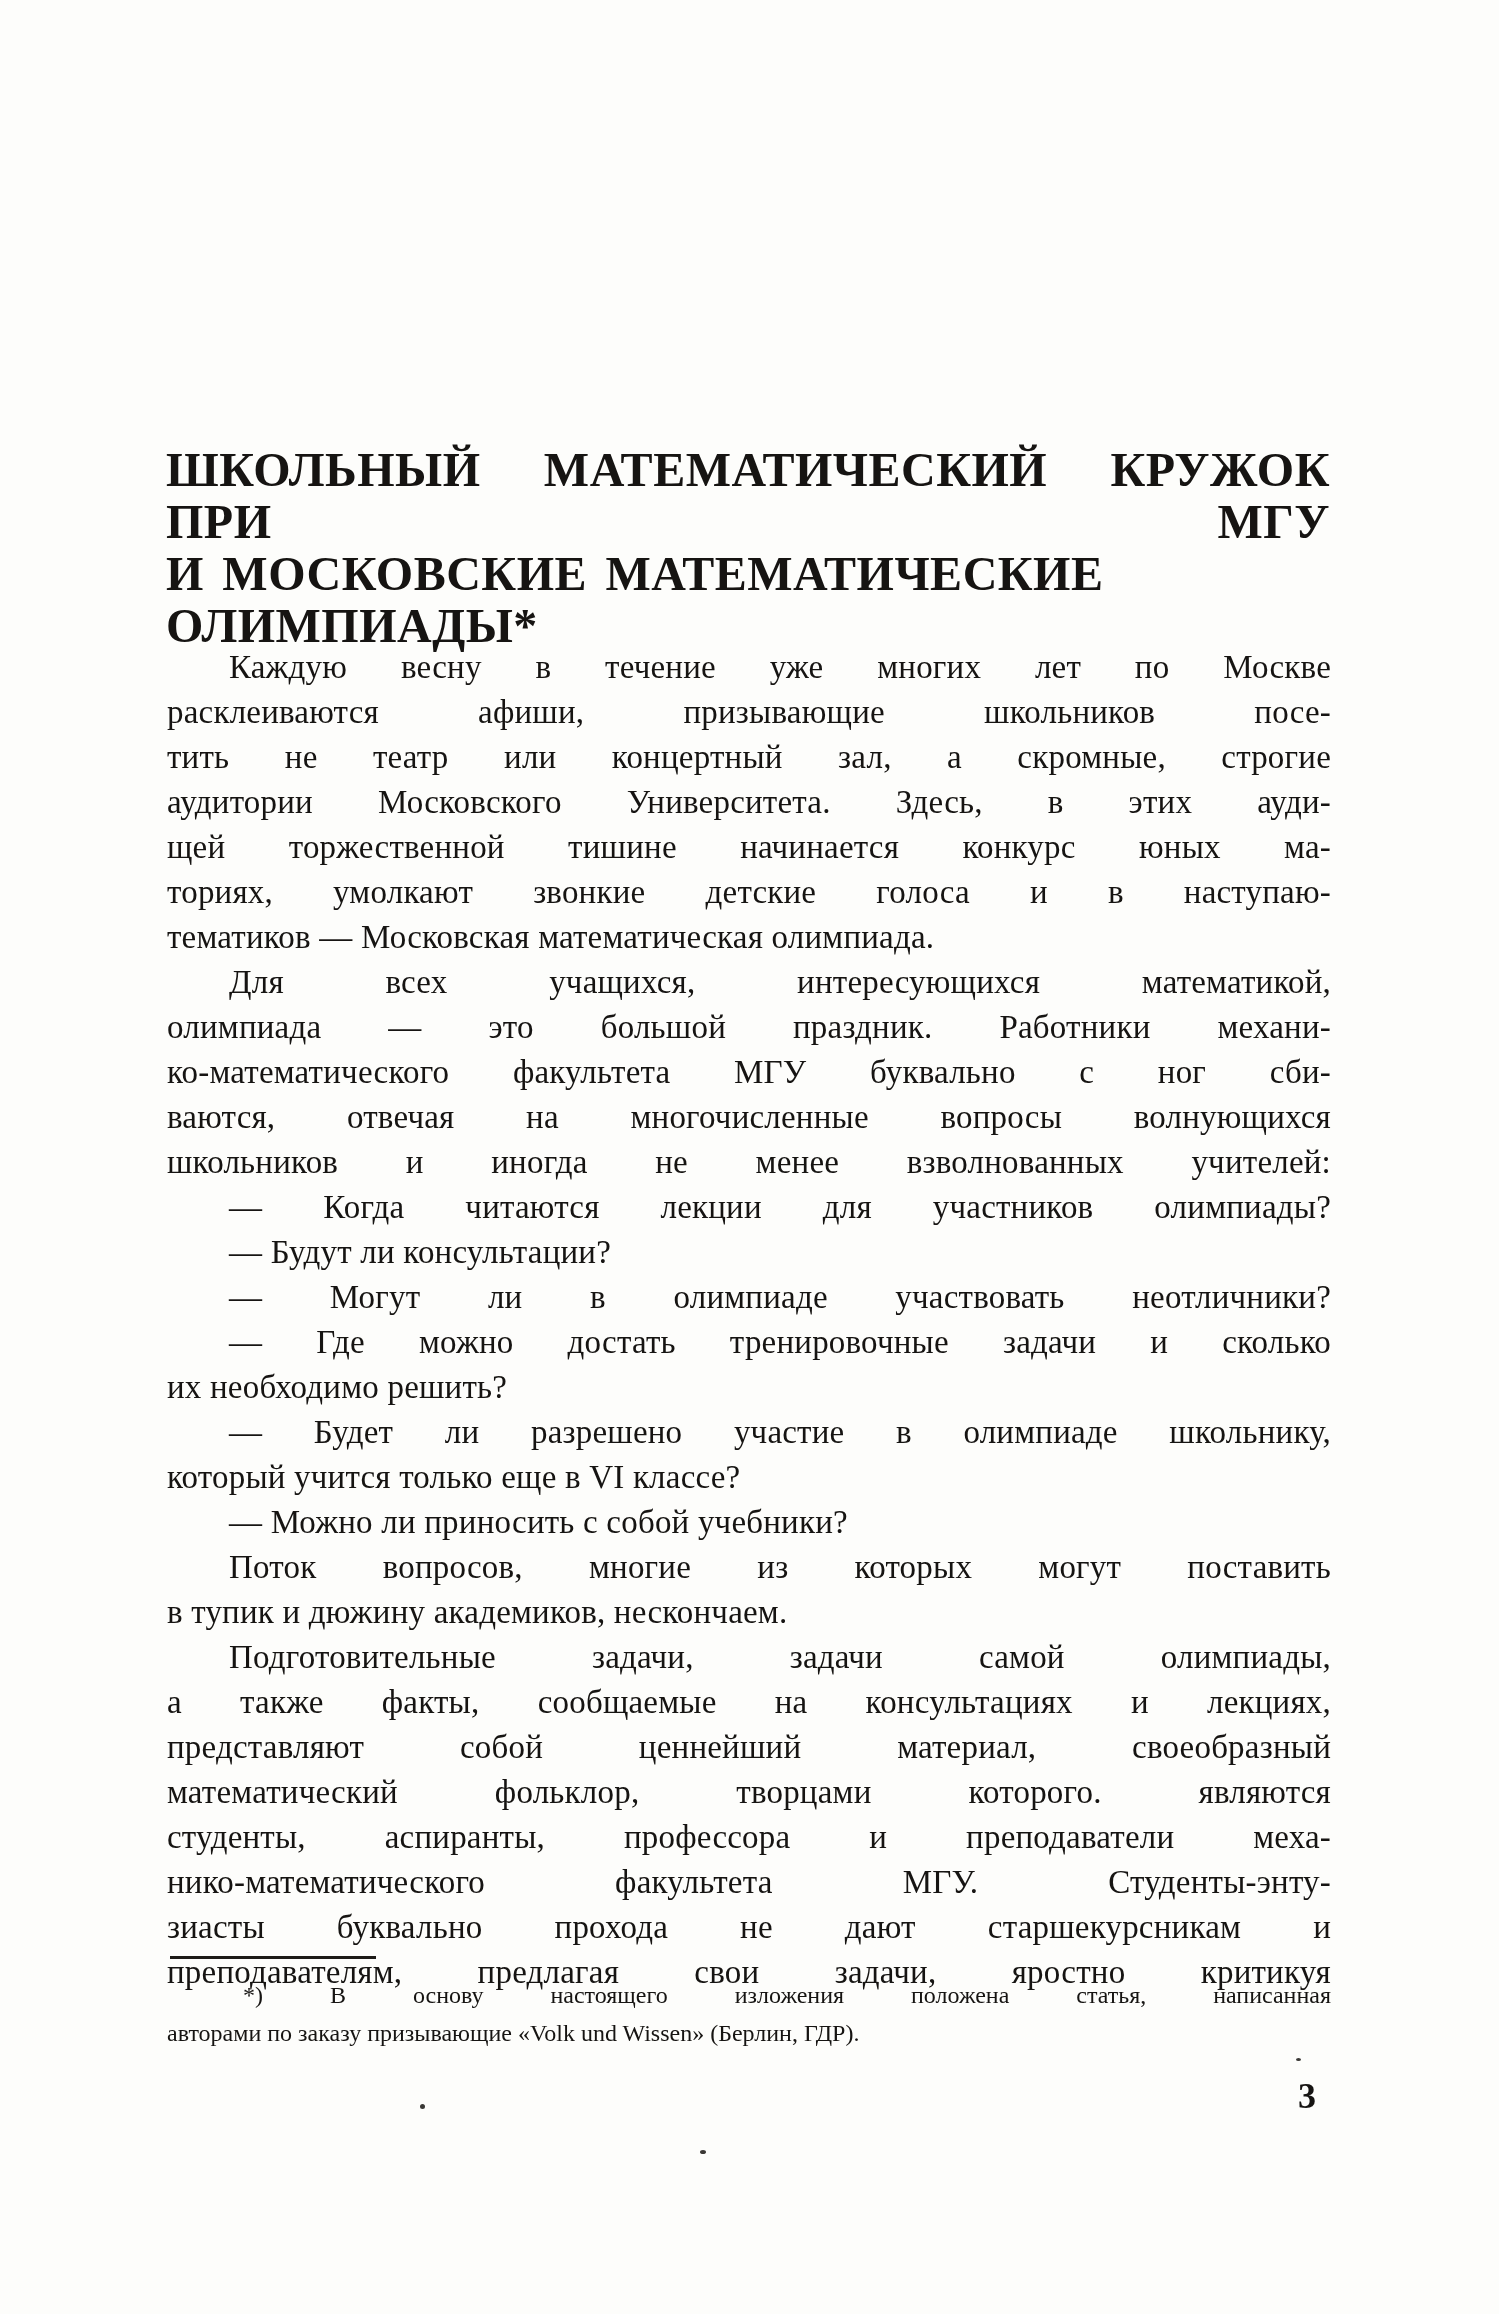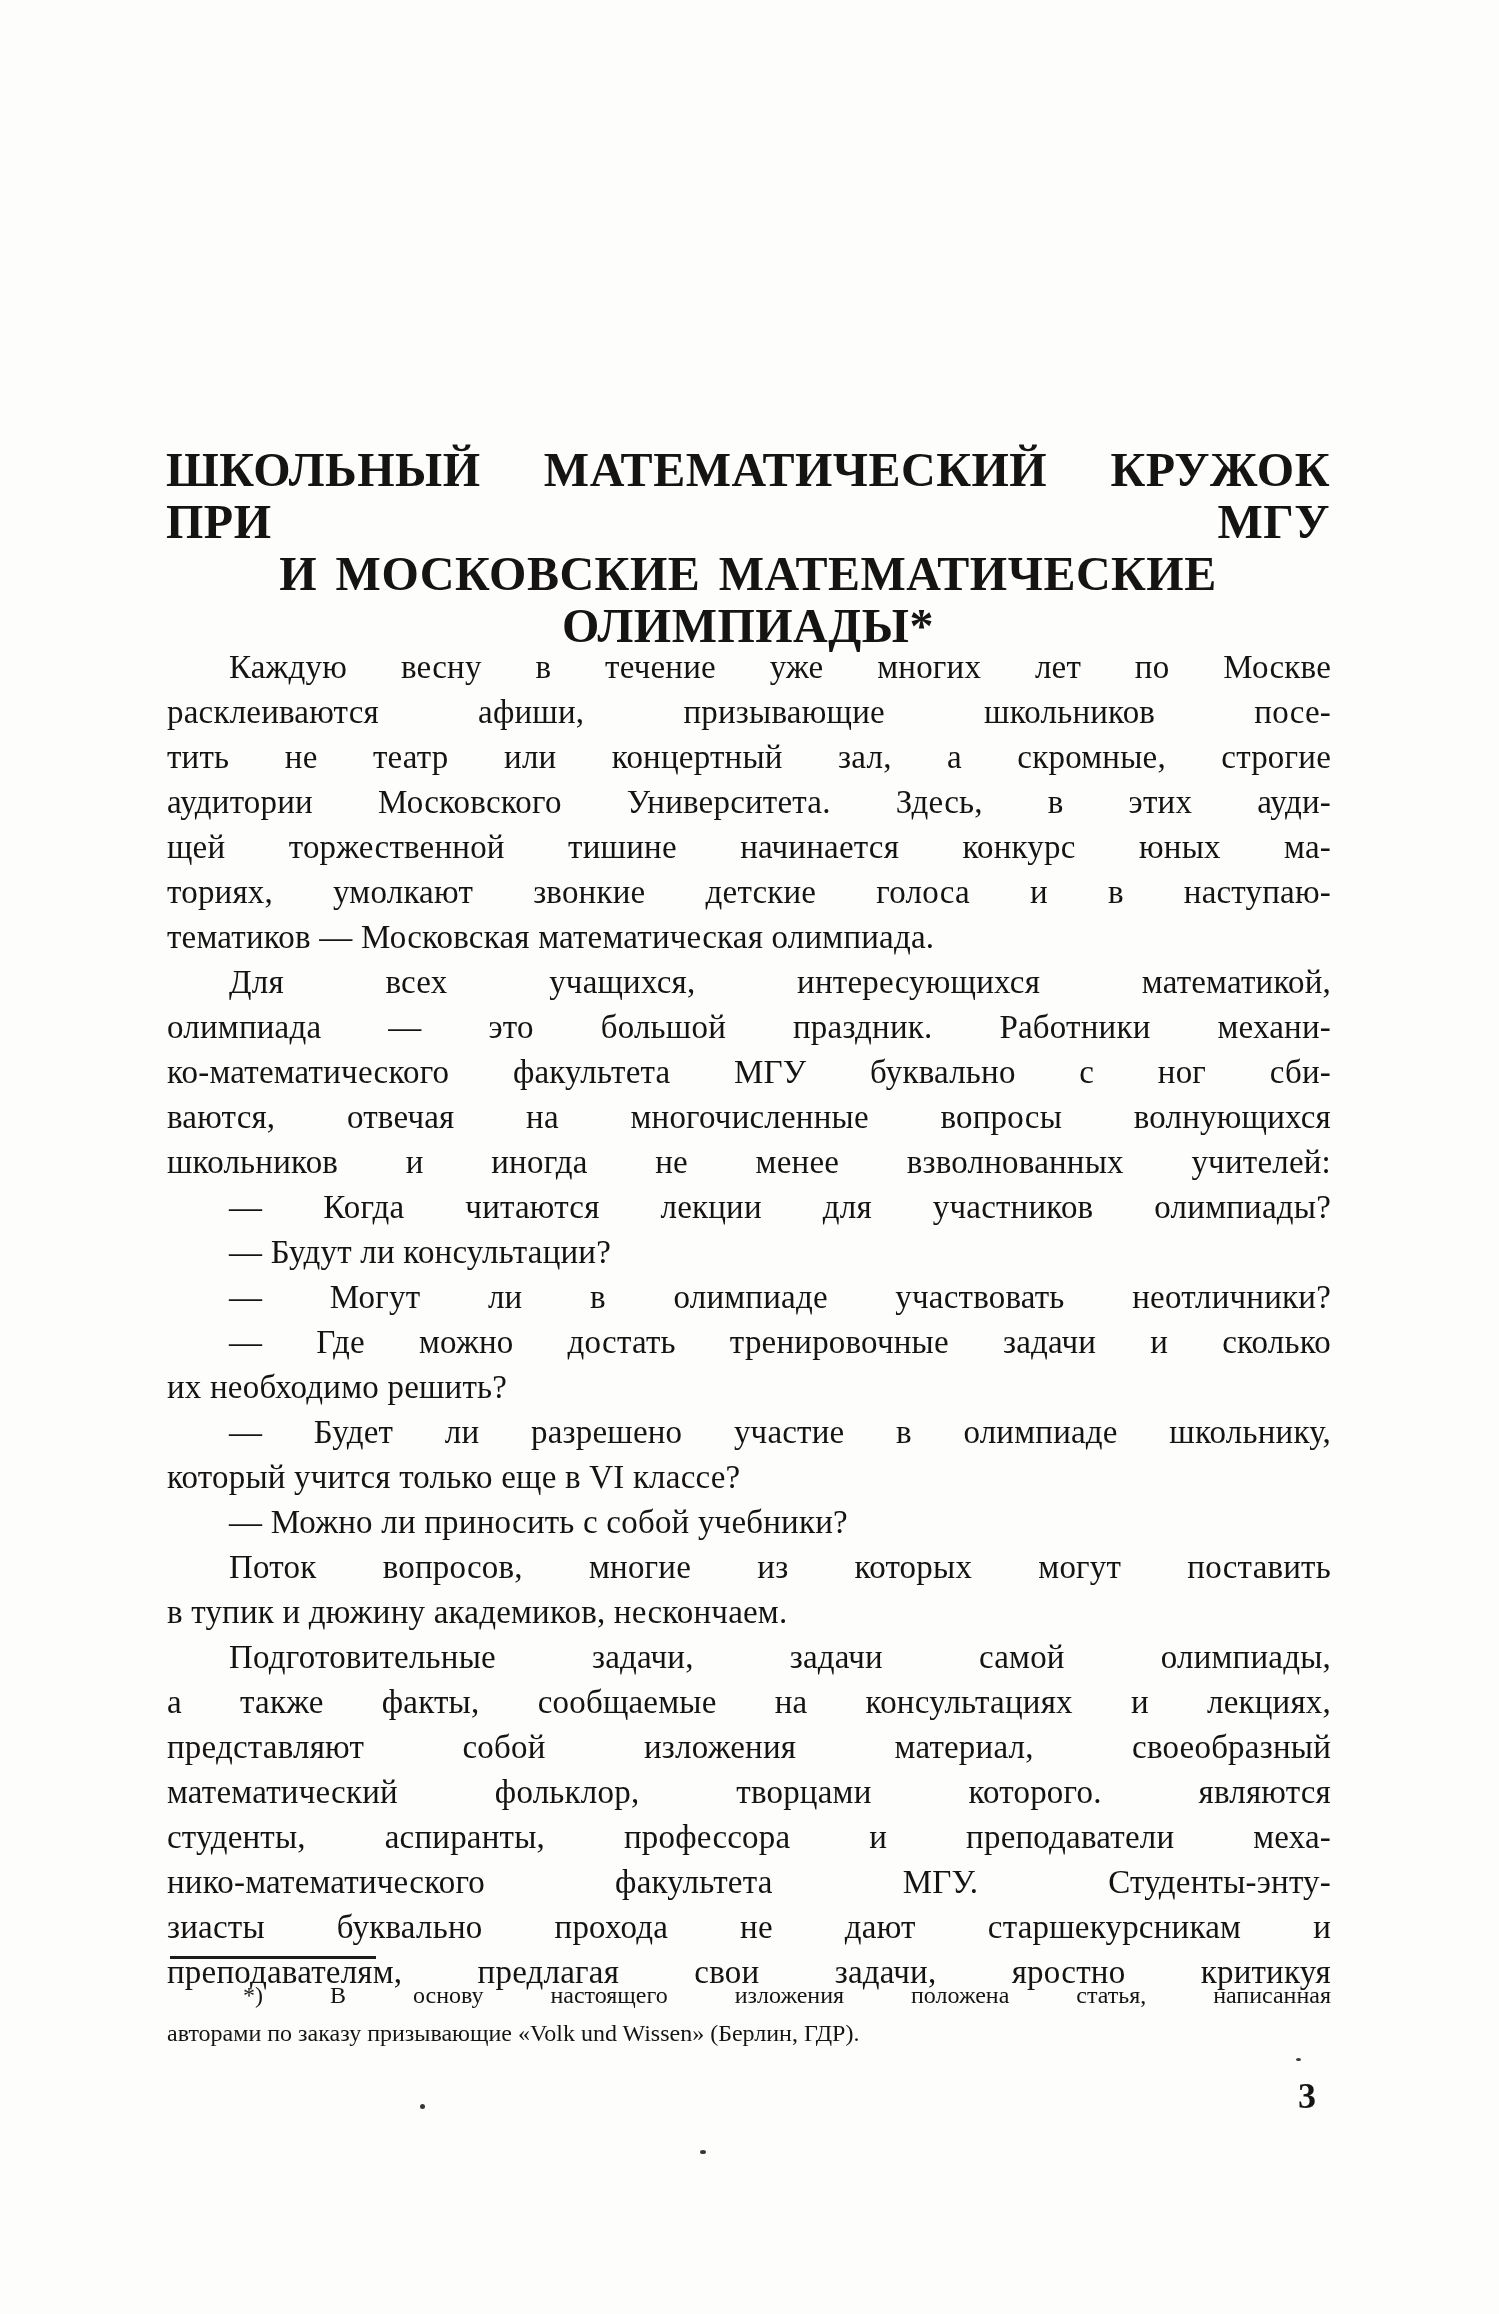--- a/index.html
+++ b/index.html
@@ -28,21 +28,20 @@
     font-weight: bold;
     font-size: 48px;
     line-height: 52px;
     letter-spacing: 0.5px;
   }
   .title-line-1 {
     text-align: justify;
     text-align-last: justify;
   }
   .title-line-2 {
-    text-align: center;
     word-spacing: 6px;
   }
   .body-block {
     position: absolute;
     left: 167px;
     top: 597px;
     width: 1164px;
     font-size: 33px;
     line-height: 45px;
     letter-spacing: 0.2px;
@@ -128,21 +127,21 @@
     <div class="ln ind">— Могут ли в олимпиаде участвовать неотличники?</div>
     <div class="ln ind">— Где можно достать тренировочные задачи и сколько</div>
     <div class="ln end">их необходимо решить?</div>
     <div class="ln ind">— Будет ли разрешено участие в олимпиаде школьнику,</div>
     <div class="ln end">который учится только еще в VI классе?</div>
     <div class="ln ind end">— Можно ли приносить с собой учебники?</div>
     <div class="ln ind">Поток вопросов, многие из которых могут поставить</div>
     <div class="ln end">в тупик и дюжину академиков, нескончаем.</div>
     <div class="ln ind">Подготовительные задачи, задачи самой олимпиады,</div>
     <div class="ln">а также факты, сообщаемые на консультациях и лекциях,</div>
-    <div class="ln">представляют собой изложения материал, своеобразный</div>
+    <div class="ln">представляют собой ценнейший материал, своеобразный</div>
     <div class="ln">математический фольклор, творцами которого. являются</div>
     <div class="ln">студенты, аспиранты, профессора и преподаватели меха-</div>
     <div class="ln">нико-математического факультета МГУ. Студенты-энту-</div>
     <div class="ln">зиасты буквально прохода не дают старшекурсникам и</div>
     <div class="ln">преподавателям, предлагая свои задачи, яростно критикуя</div>
   </div>
 
   <div class="footnote-rule"></div>
 
   <div class="footnote-block">

